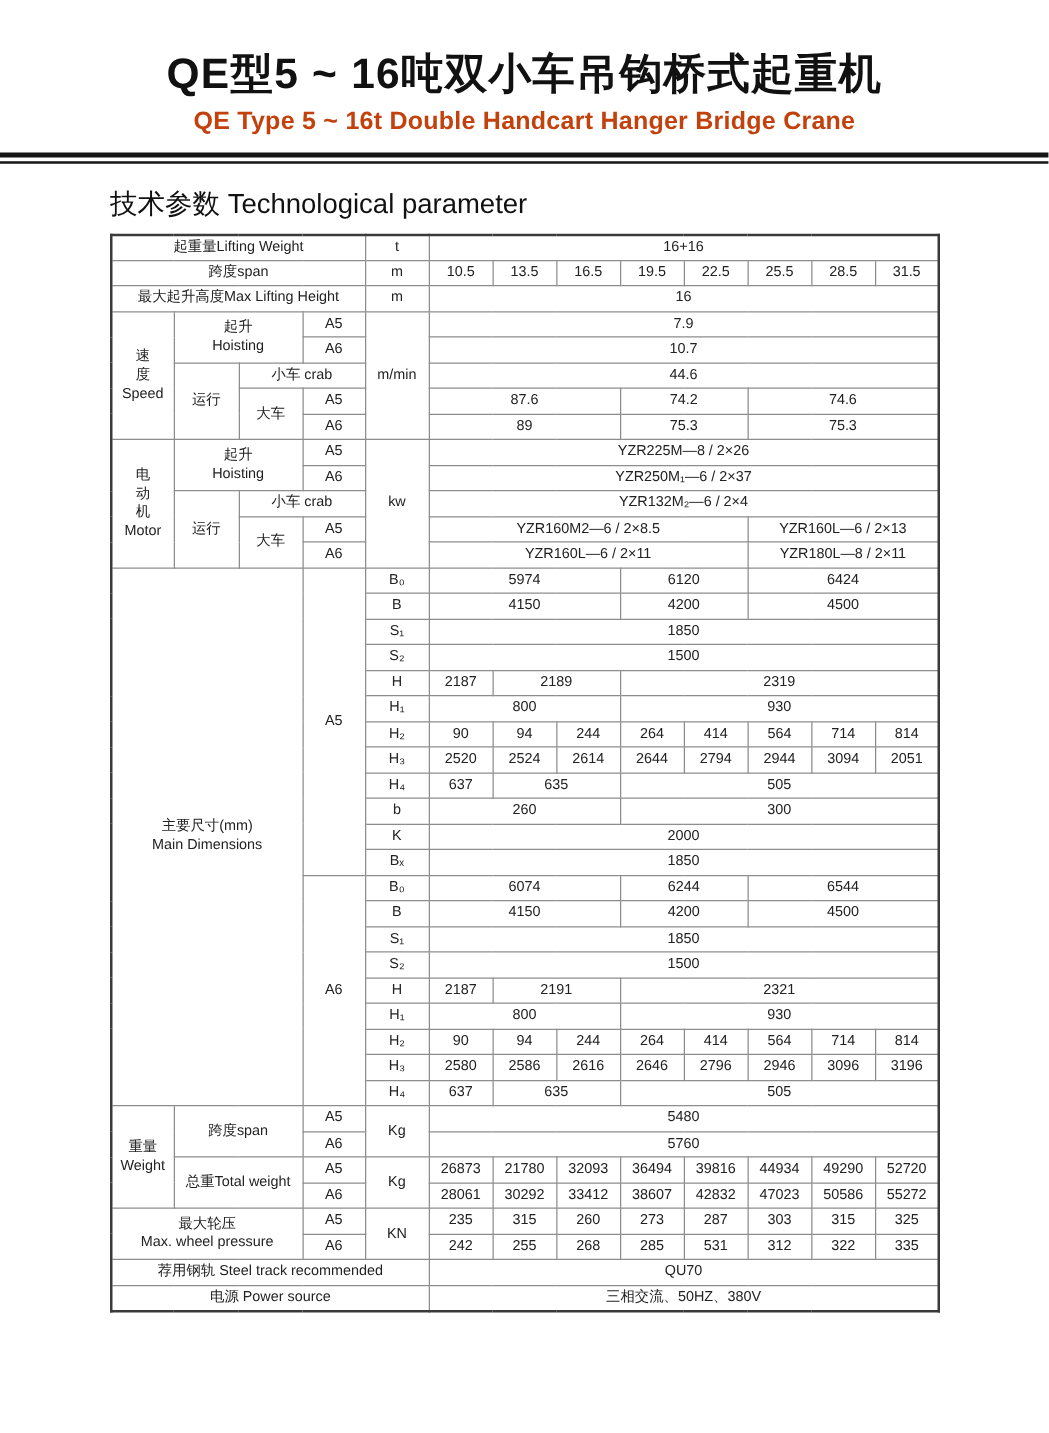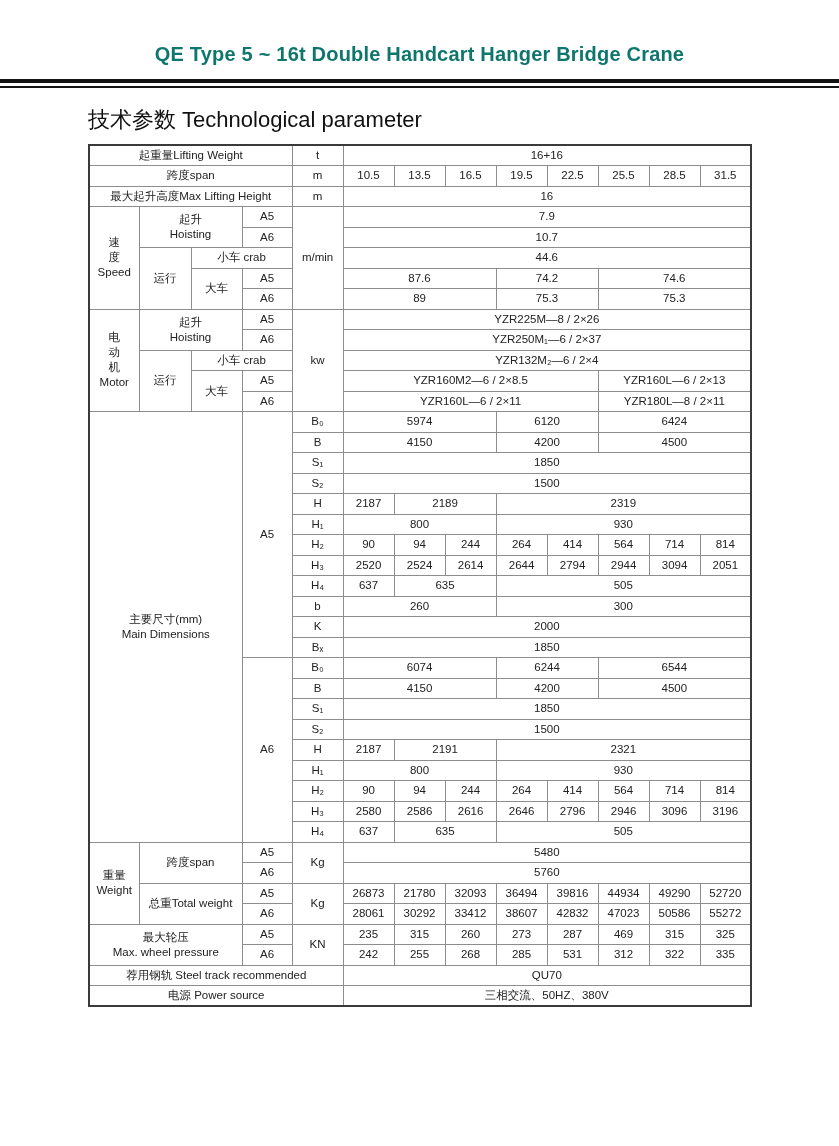--- a/index.html
+++ b/index.html
@@ -10,21 +10,21 @@
     font-family:"Liberation Sans","DejaVu Sans",sans-serif;
     color:#1a1a1a;
     overflow:hidden;
   }
   .titleblock{padding-top:38px;text-align:center;}
   .title-zh{
     font-size:34px;font-weight:bold;letter-spacing:1px;
     line-height:1.25;color:#111;
   }
   .title-en{
-    font-size:20px;font-weight:bold;margin-top:5px;color:#0f766e;
+    font-size:20px;font-weight:bold;margin-top:5px;color:#c2410c;
     letter-spacing:0.2px;
   }
   .double-rule{
     margin-top:13px;height:3px;
     border-top:4px solid #151515;border-bottom:2px solid #151515;
     width:100%;
   }
   .section-heading{
     margin:17px 0 9px 88px;
     font-size:22px;color:#111;
@@ -48,20 +48,21 @@
     overflow:hidden;
   }
   table.spec tr{height:20.5px;}
   table.spec tr.sec td{border-top:1.5px solid #3a3a3a;}
 </style>
 </head>
 <body>
 
 <div class="page">
   <div class="titleblock">
+    <div class="title-zh">QE型5 ~ 16吨双小车吊钩桥式起重机</div>
     <div class="title-en">QE Type 5 ~ 16t Double Handcart Hanger Bridge Crane</div>
   </div>
   <div class="double-rule"></div>
   <div class="section-heading">技术参数 Technological parameter</div>
 
   <table class="spec">
     <colgroup>
         <col style="width: 50px;">
         <col style="width: 52px;">
         <col style="width: 51px;">
@@ -336,21 +337,21 @@
         <tr class="sec">
           <td colspan="3" rowspan="2">最大轮压
 Max.  wheel pressure</td>
           <td>A5</td>
           <td rowspan="2">KN</td>
           <td>235</td>
           <td>315</td>
           <td>260</td>
           <td>273</td>
           <td>287</td>
-          <td>469</td>
+          <td>303</td>
           <td>315</td>
           <td>325</td>
         </tr>
         <tr>
           <td>A6</td>
           <td>242</td>
           <td>255</td>
           <td>268</td>
           <td>285</td>
           <td>531</td>

